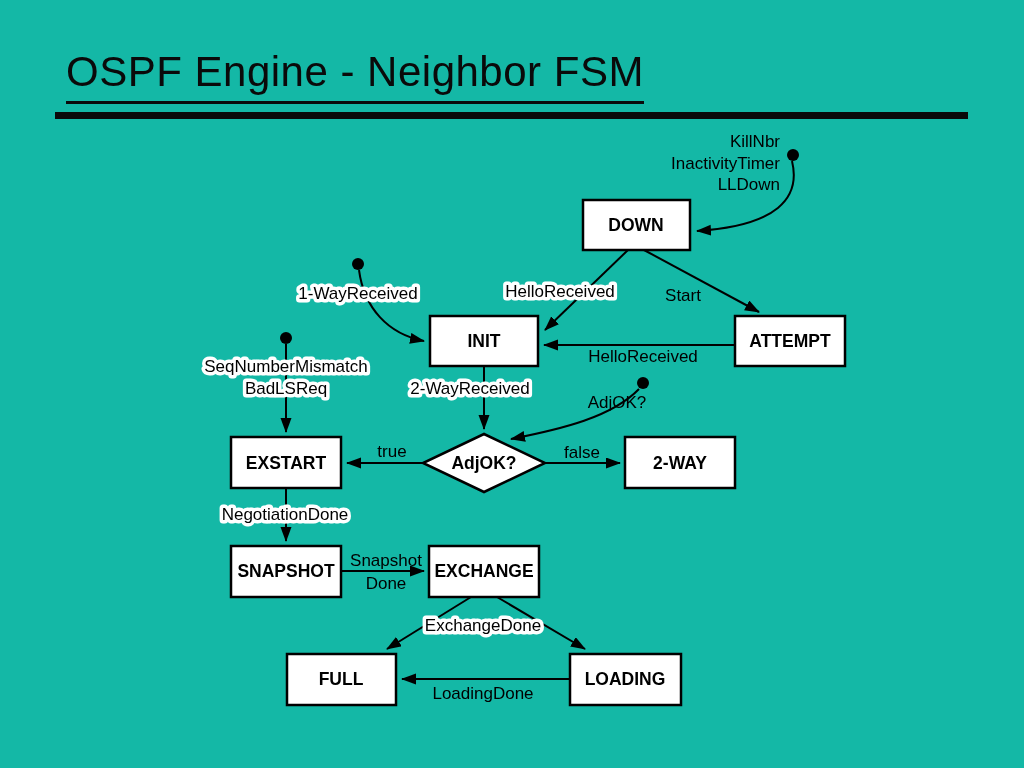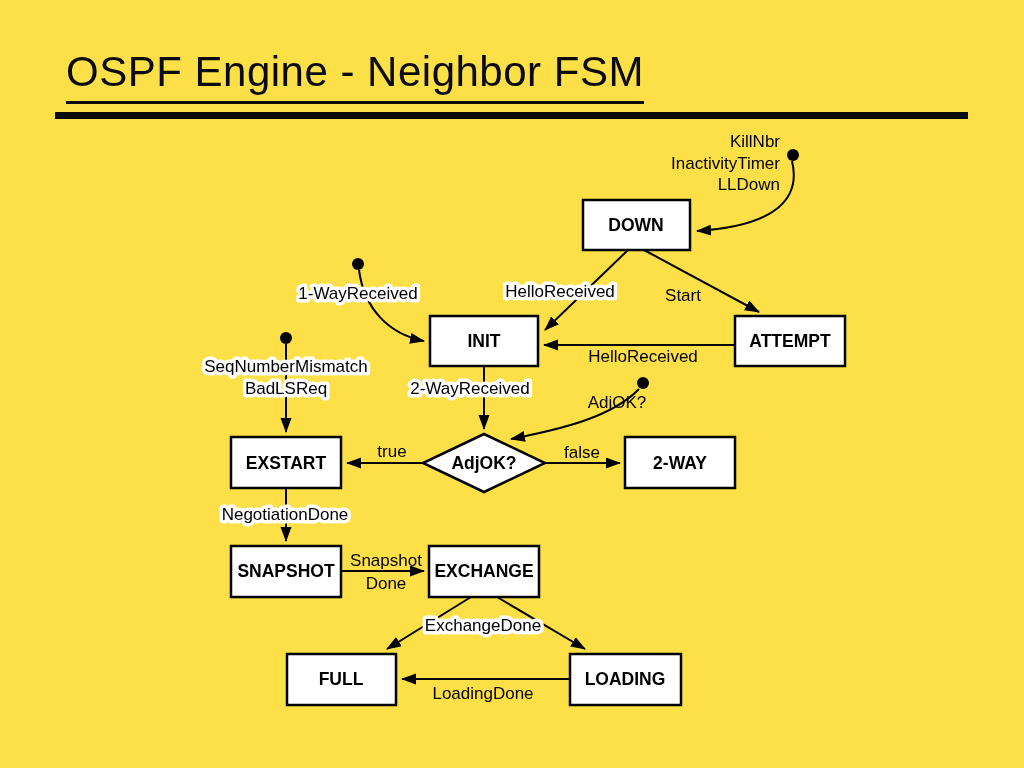--- a/index.html
+++ b/index.html
@@ -8,21 +8,21 @@
     width: 1024px;
     height: 768px;
     background: #ffffff;
     overflow: hidden;
     font-family: "Liberation Sans", sans-serif;
   }
   .slide {
     position: relative;
     width: 1024px;
     height: 768px;
-    background: #fde047;
+    background: #14b8a6;
     text-align: center;
   }
   .slide-title {
     position: absolute;
     left: 66px;
     top: 48px;
     margin: 0;
     font-size: 42px;
     font-weight: 400;
     color: #0a0a0a;

